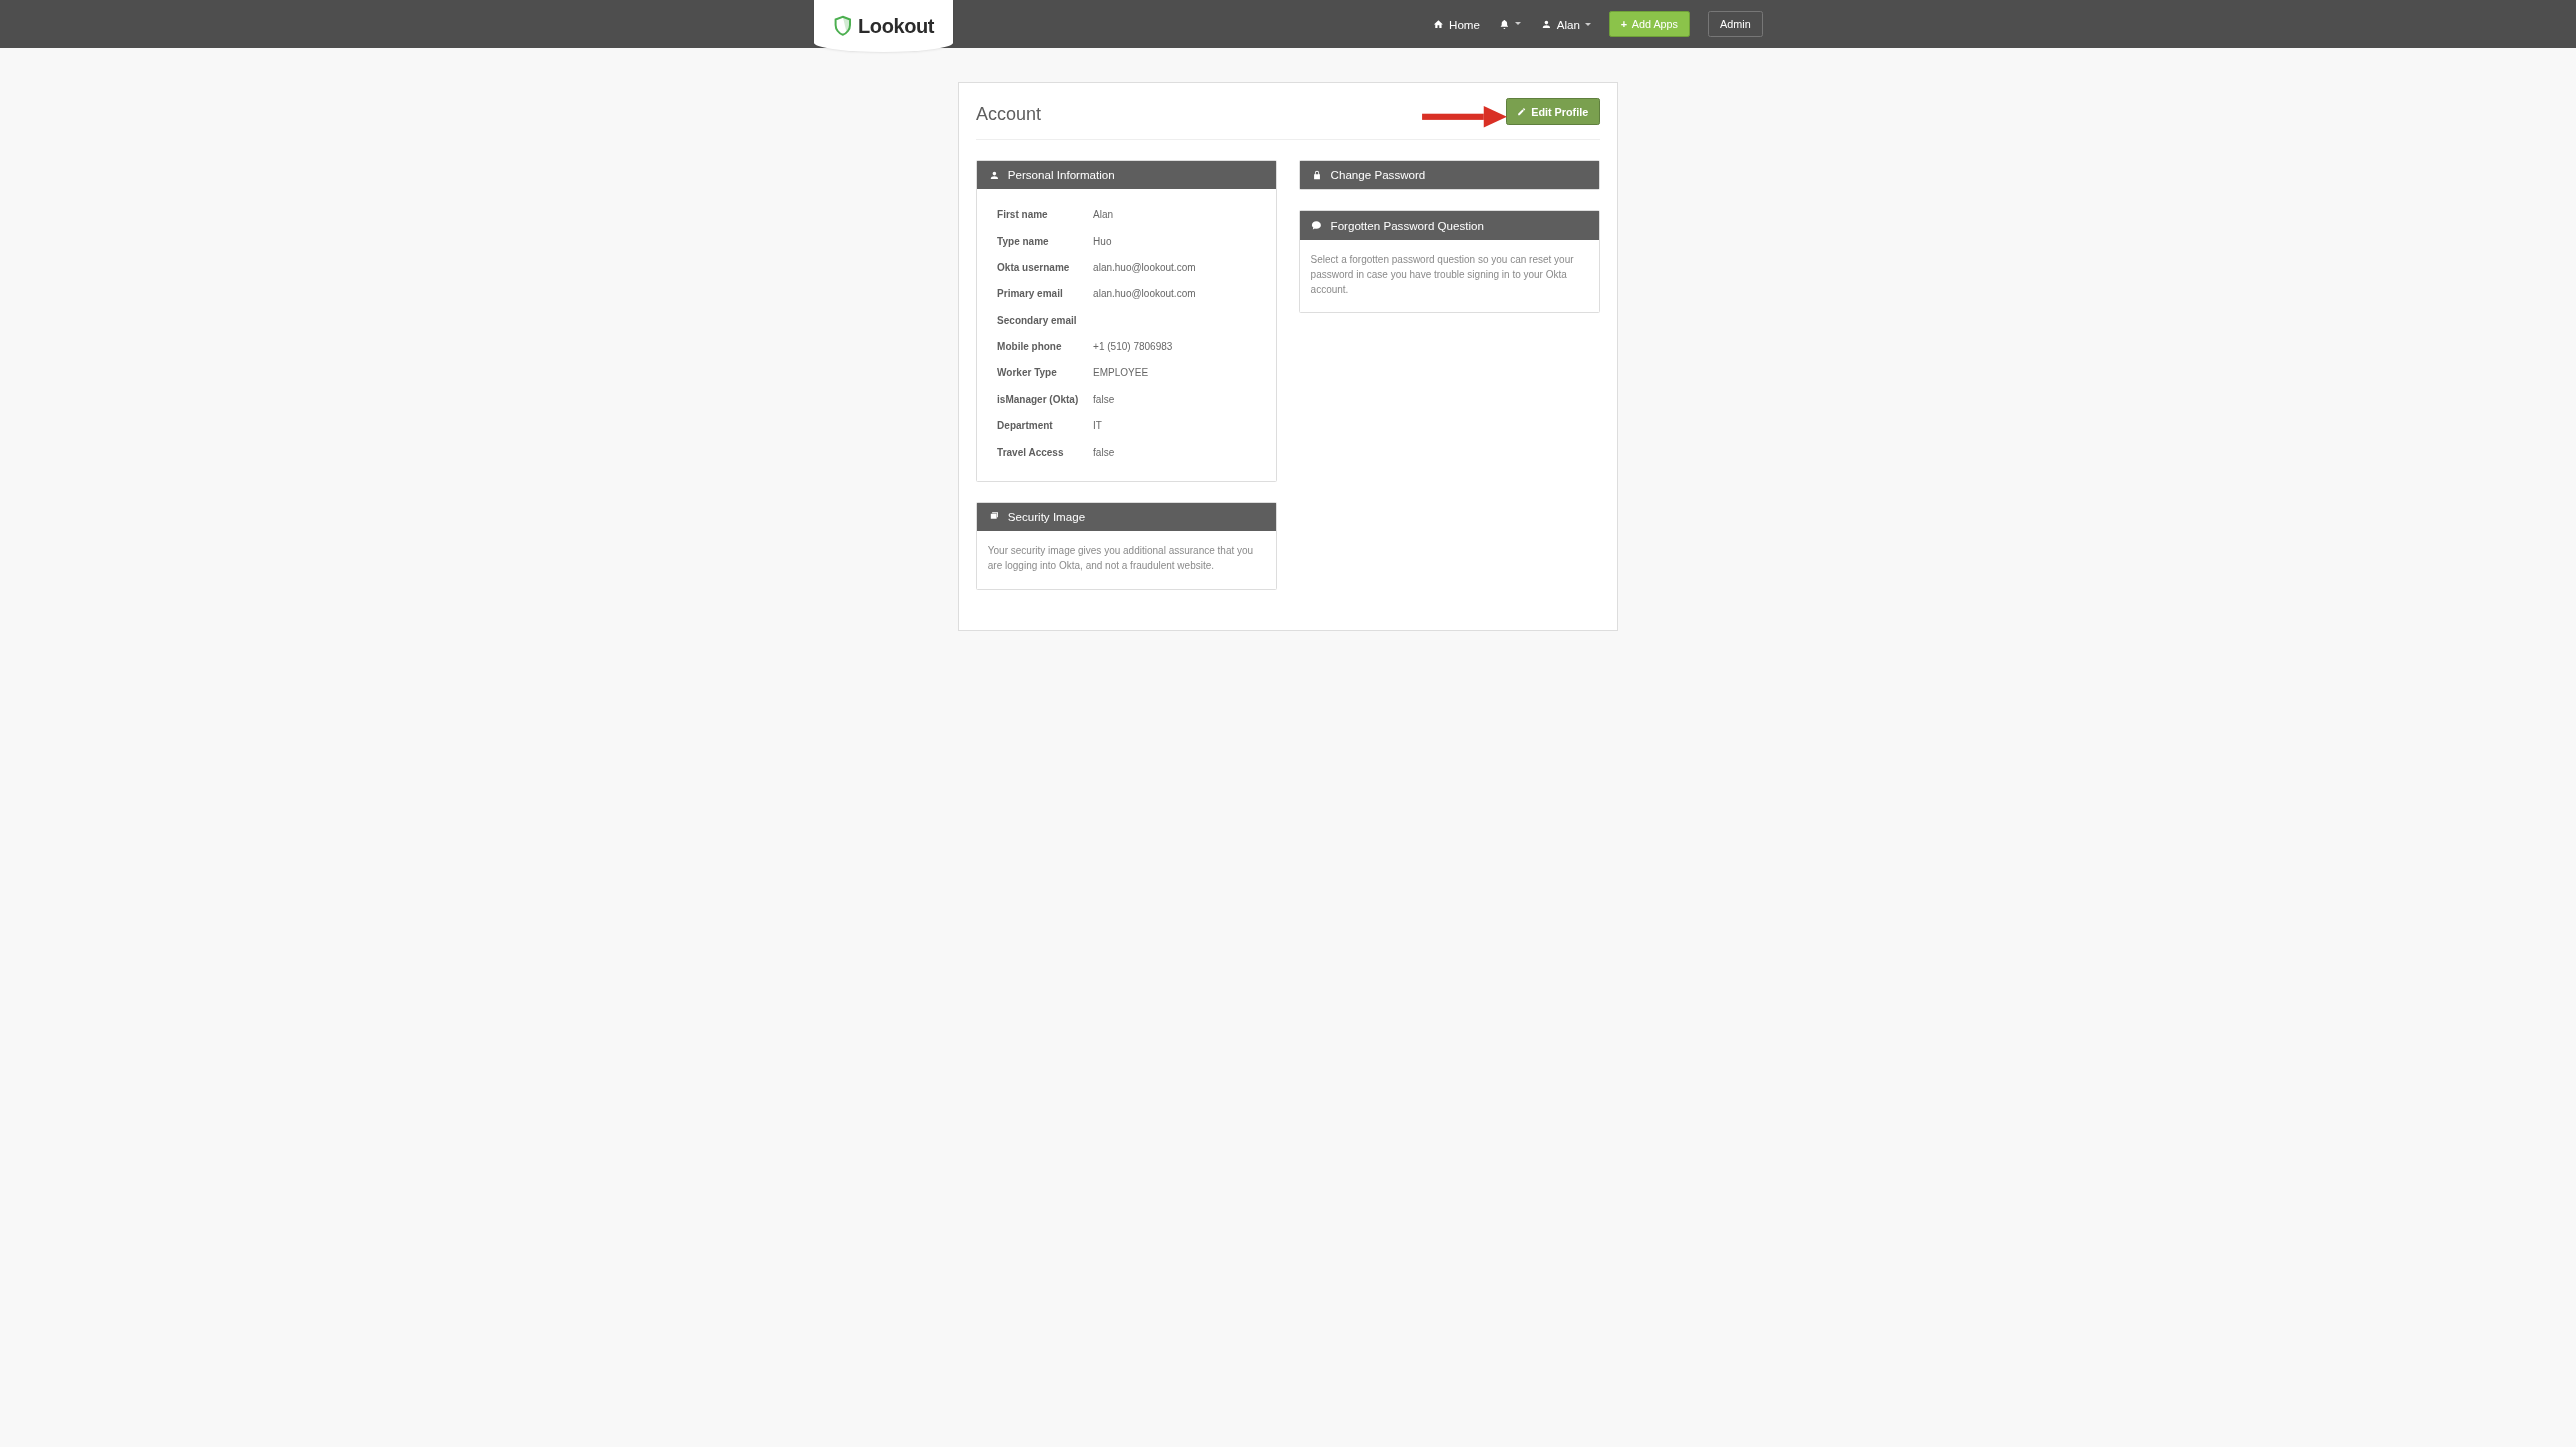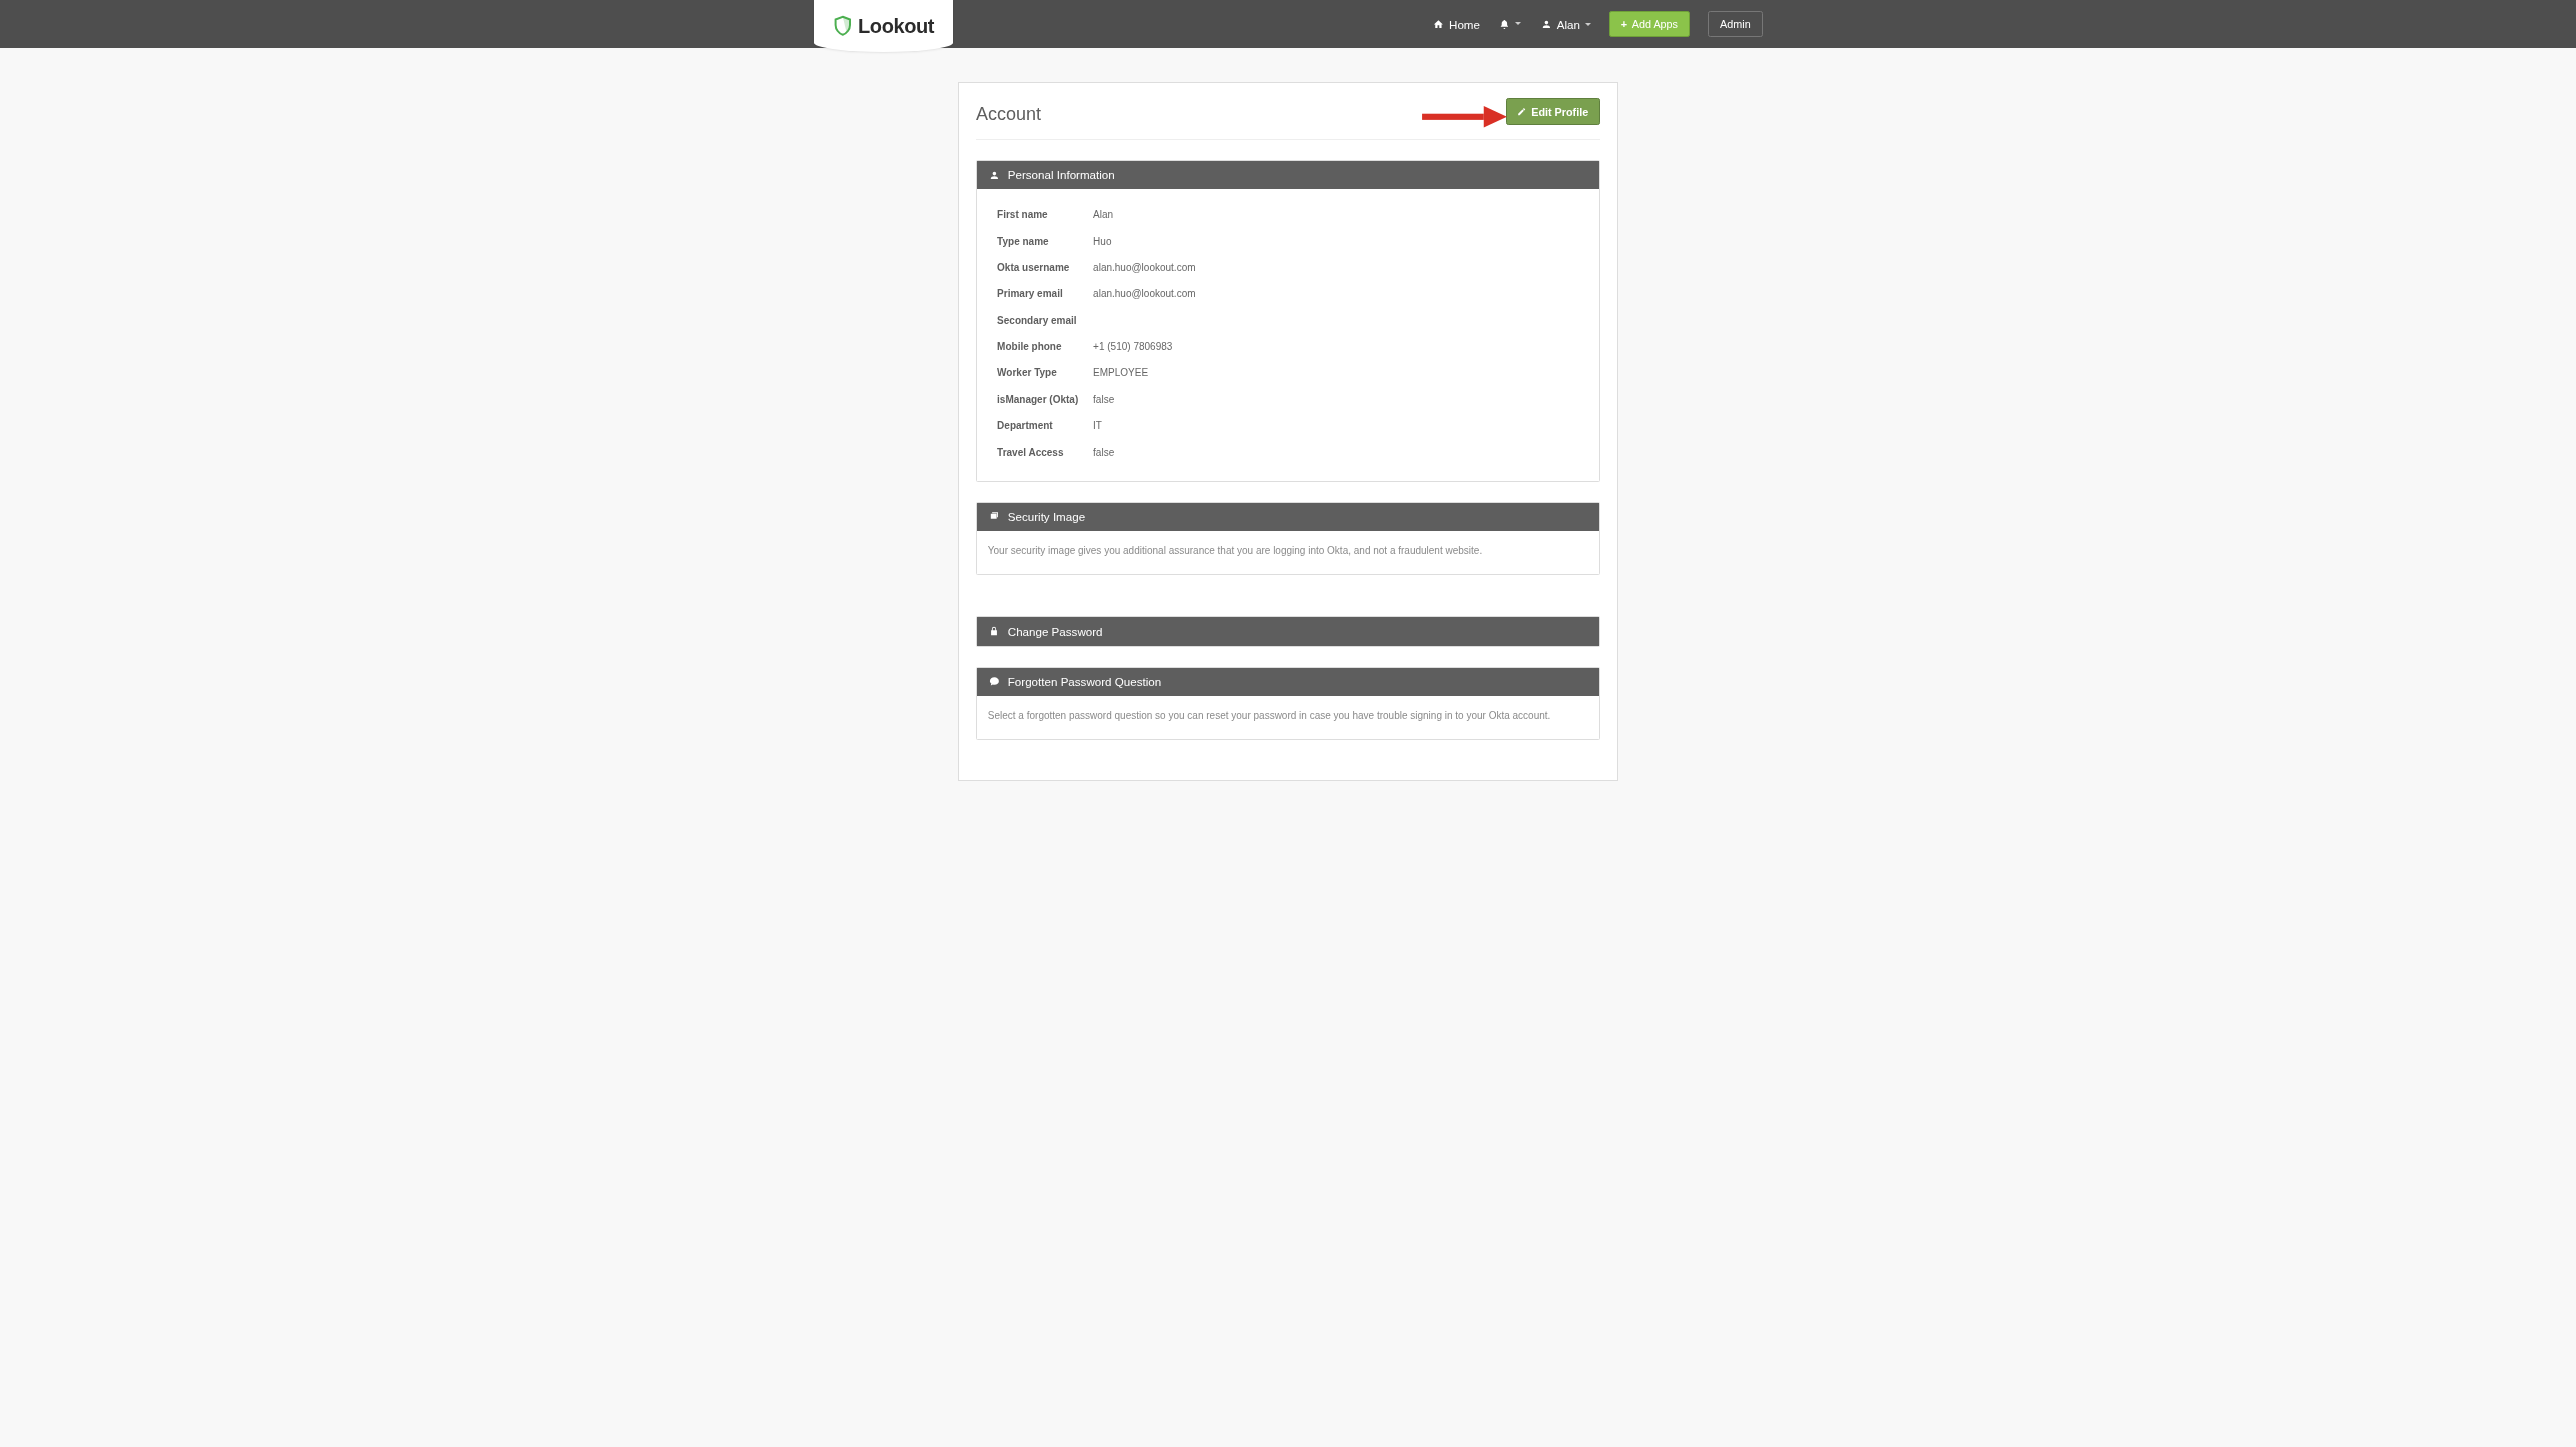--- a/index.html
+++ b/index.html
@@ -133,21 +133,20 @@
       color: #5e5e5e;
     }
     .arrow-annotation {
       position: absolute;
       right: 93px;
       top: 7.7px;
     }
     .cols {
       display: flex;
       gap: 21.6px;
-      flex-direction: column;
     }
     .col { flex: 1; min-width: 0; }
     .panel {
       border: 0.8px solid #ddd;
       border-radius: 1.5px;
       margin-bottom: 20px;
     }
     .panel-head {
       background: #5e5e5e;
       color: #fff;

